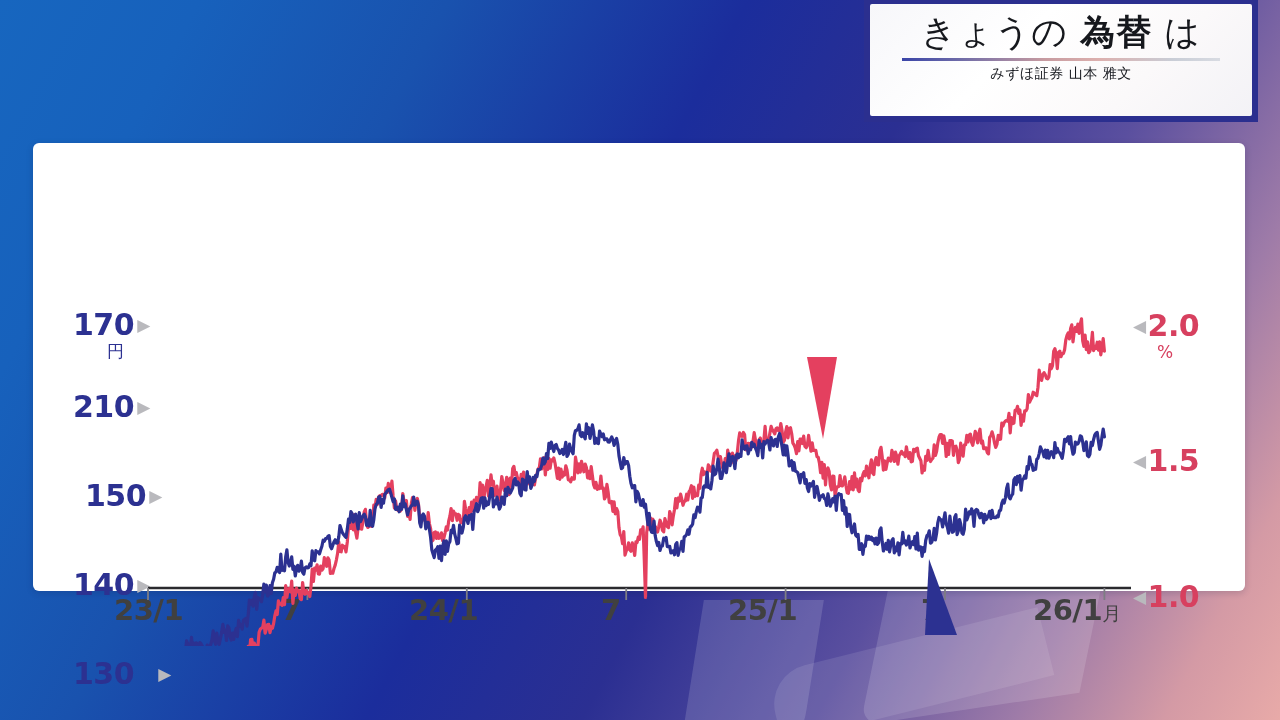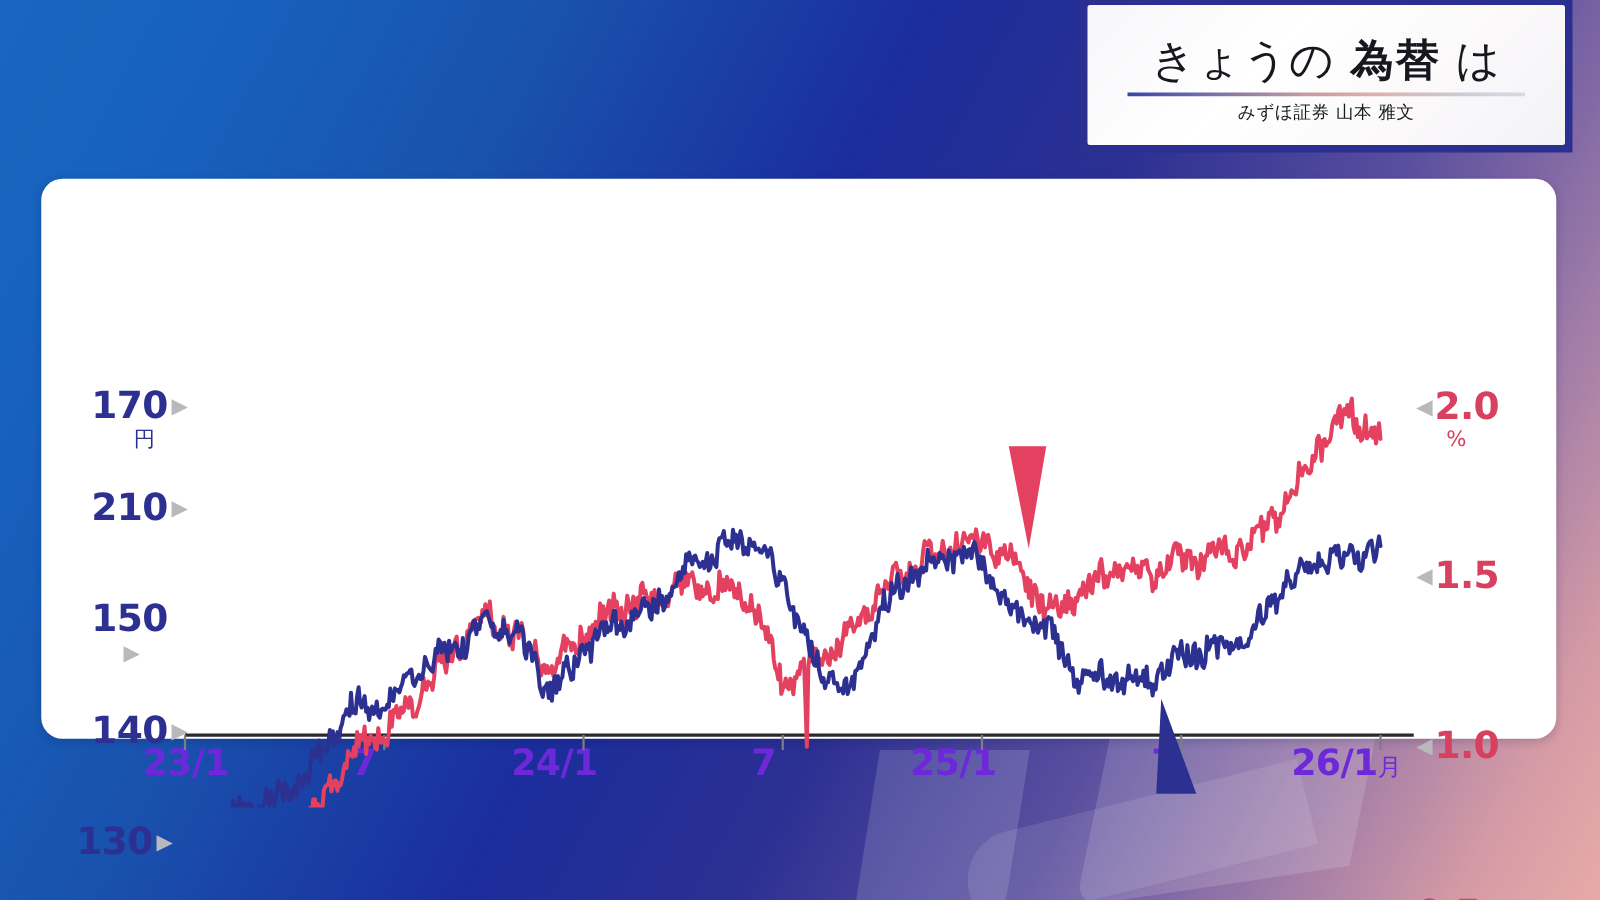--- a/index.html
+++ b/index.html
@@ -50,21 +50,21 @@
   #title-panel {
     position: absolute; left: 864px; top: 0; width: 394px; height: 122px;
     background: #2b2f8f;
     padding: 4px 6px 6px 6px;
   }
   #title-inner {
     width: 100%; height: 100%;
     background: linear-gradient(135deg, #f7f7fa 0%, #ffffff 38%, #fbf9fa 70%, #f3f2f6 100%);
     border-radius: 2px;
     display: flex; flex-direction: column;
-    align-items: center; justify-content: center;
+    align-items: center; justify-content: flex-start;
     padding-top: 8px;
   }
   #title-main {
     font-family: "DejaVu Sans", "Liberation Sans", sans-serif;
     font-size: 35px; letter-spacing: 1px; color: #16181d;
     line-height: 1.16; white-space: nowrap;
   }
   #title-main .em { font-weight: bold; }
   #title-rule {
     width: 318px; height: 3px; margin: 5px 0 4px 0;
@@ -73,21 +73,21 @@
   #title-sub {
     font-family: "DejaVu Sans", "Liberation Sans", sans-serif;
     font-size: 14px; color: #17191f; white-space: nowrap; letter-spacing: .5px;
   }
 
   
   #card {
     position: absolute; left: 33px; top: 143px;
     width: 1212px; height: 448px;
     background: #ffffff;
-    border-radius: 17px;
+    border-radius: 6px;
     box-shadow: 0 2px 7px rgba(10,20,60,.18);
   }
   #plot { position: absolute; inset: 0; }
   #plot svg { display: block; }
 
   
   .ytick {
     position: absolute; display: flex; align-items: center;
     font-size: 30px; font-weight: bold; letter-spacing: -.5px;
     font-family: "DejaVu Sans", "Liberation Sans", sans-serif;
@@ -101,21 +101,21 @@
   .unit {
     position: absolute; font-size: 17px; font-weight: normal;
     font-family: "DejaVu Sans", "Liberation Sans", sans-serif;
   }
   .unit.yen { color: #2c3191; }
   .unit.pct { color: #d7405f; }
 
   .xtick {
     position: absolute; font-size: 29px; font-weight: bold;
     font-family: "DejaVu Sans", "Liberation Sans", sans-serif;
-    color: #6d28d9; white-space: nowrap; letter-spacing: -.5px;
+    color: #404040; white-space: nowrap; letter-spacing: -.5px;
   }
   .xtick .suffix { font-size: 19px; font-weight: normal; }
 
   
   .callout {
     position: absolute;
     display: flex; align-items: center; justify-content: center;
     color: #fff; border-radius: 9px; white-space: nowrap;
     font-family: "DejaVu Sans", "Liberation Sans", sans-serif;
   }
@@ -152,29 +152,29 @@
     <div class="ytick left" style="left:40px; top:164px;">
       <span>170</span>
       <span class="tri l">▶</span>
     </div>
     <div class="unit yen" style="left:74px; top:197px;">円</div>
 
     <div class="ytick left" style="left:40px; top:246px;">
       <span>210</span>
       <span class="tri l">▶</span>
     </div>
-    <div class="ytick left" style="left:40px; top:335px;flex-direction:column;">
+    <div class="ytick left" style="left:52px; top:335px;">
       <span>150</span>
       <span class="tri l">▶</span>
     </div>
     <div class="ytick left" style="left:40px; top:424px;">
       <span>140</span>
       <span class="tri l">▶</span>
     </div>
-    <div class="ytick left" style="left:28px; top:513px;">
+    <div class="ytick left" style="left:40px; top:513px;gap:21px;">
       <span>130</span>
       <span class="tri l">▶</span>
     </div>
 
     <div class="ytick right" style="left:1100px; top:165px;">
       <span class="tri r">◀</span>
       <span>2.0</span>
     </div>
     <div class="unit pct" style="left:1124px; top:199px;">%</div>
 

